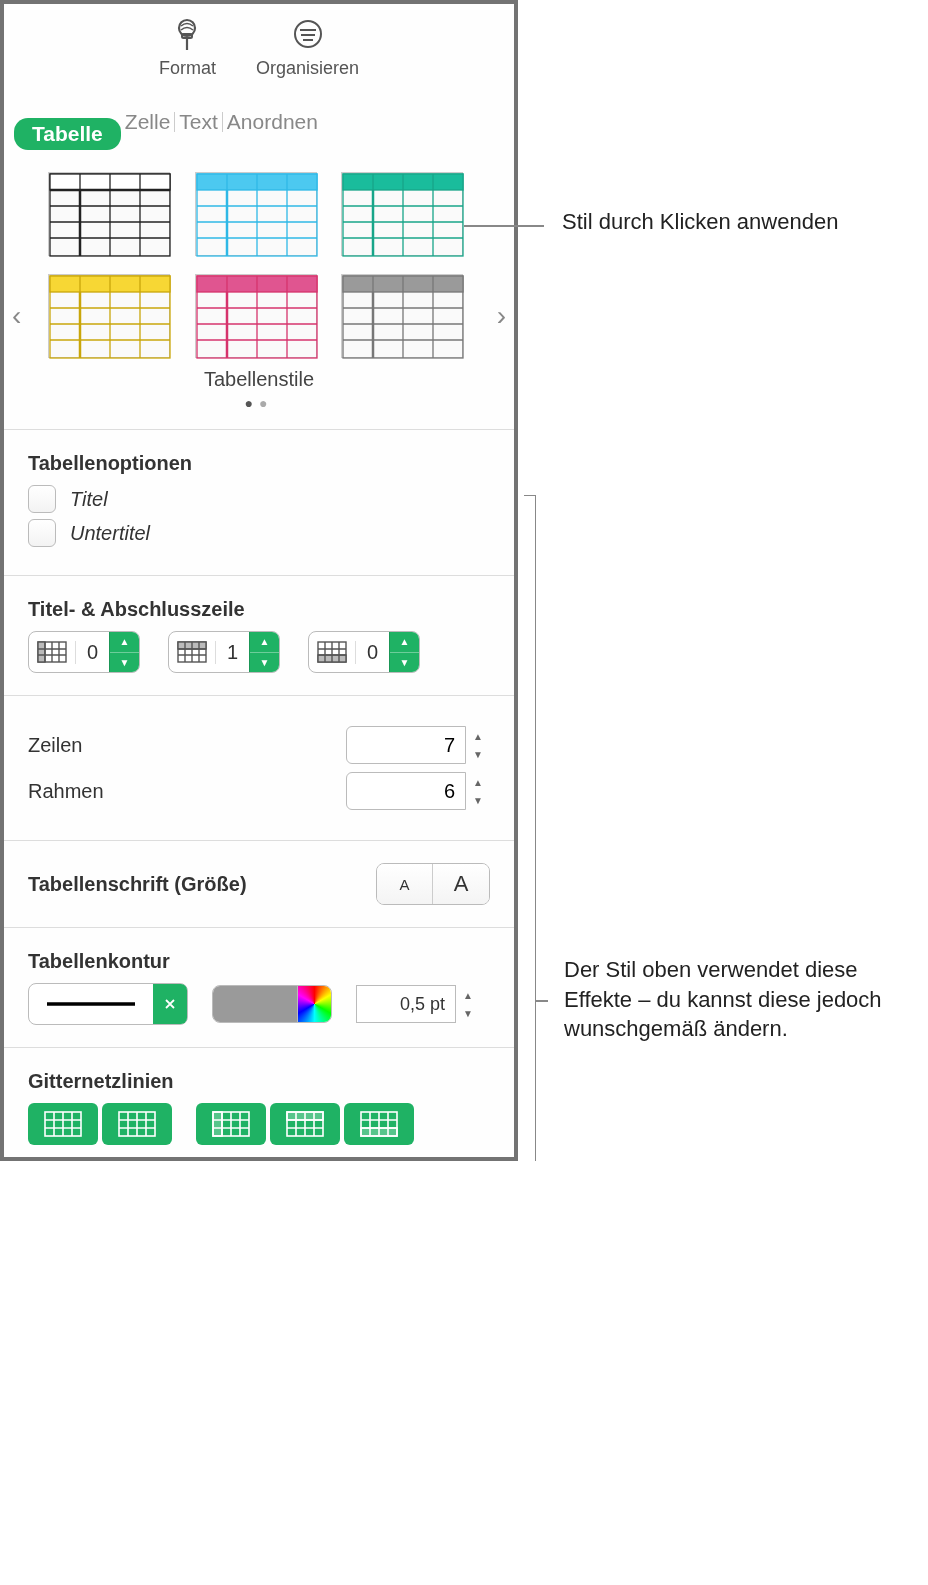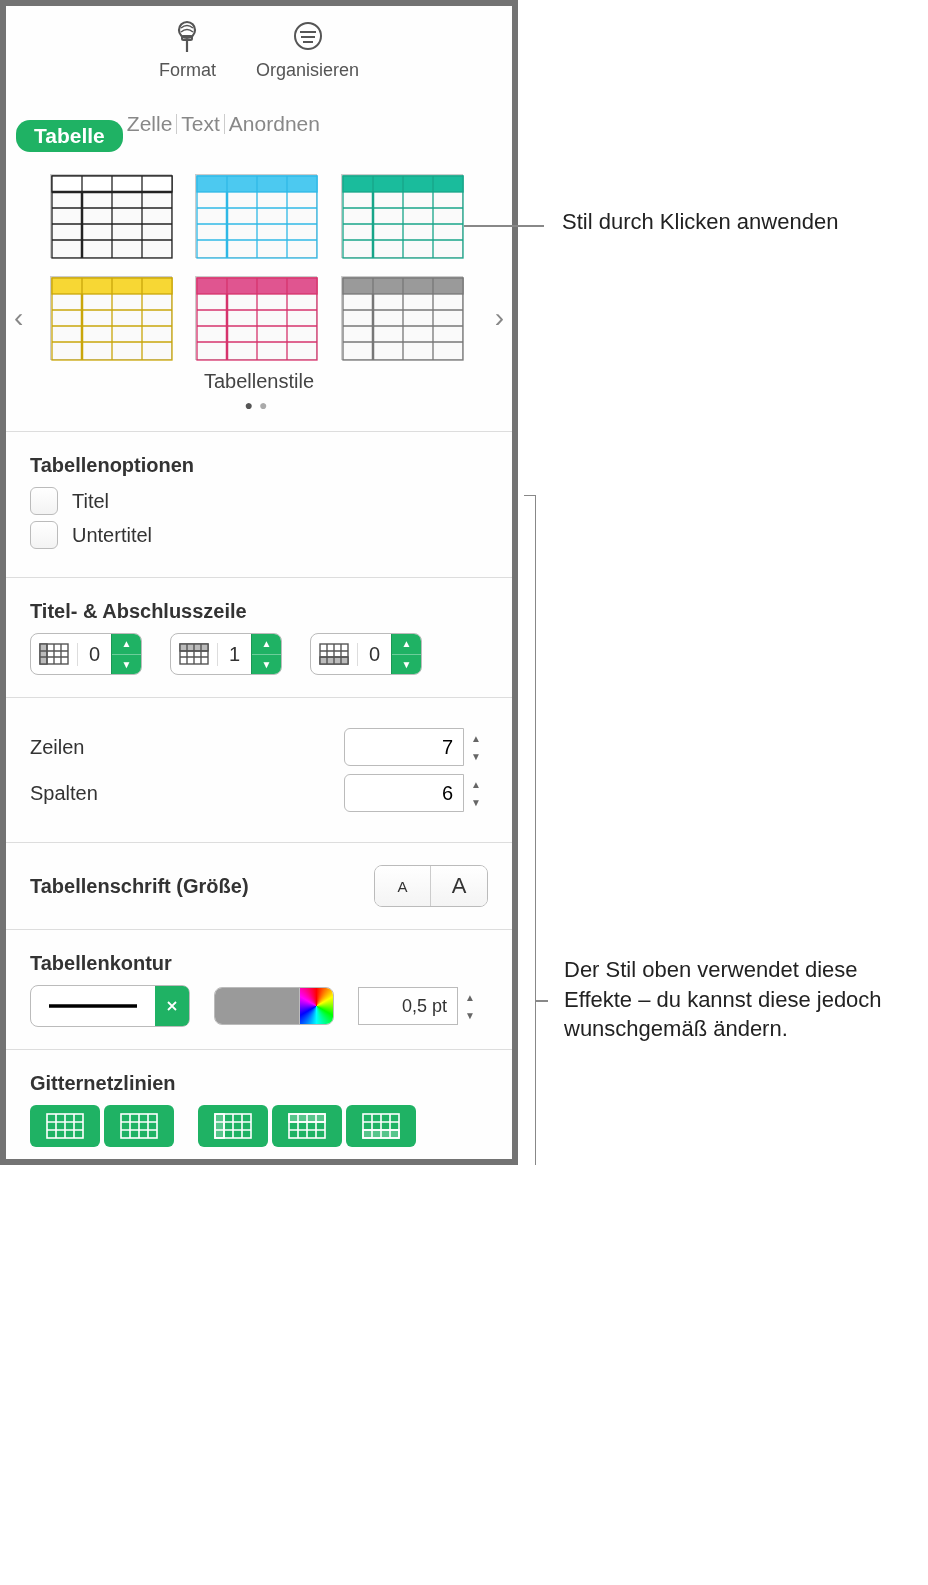--- a/index.html
+++ b/index.html
@@ -8,21 +8,21 @@
   background: #fff;
   color: #333;
   font-size: 18px;
 }
 .outer {
   display: flex;
   width: 928px;
 }
 .panel {
   width: 518px;
-  border: 6px solid #737373;
+  border: 4px solid #737373;
   background: #fefefe;
 }
 .toolbar {
   display: flex;
   justify-content: center;
   gap: 40px;
   padding: 12px 0 8px;
 }
 .toolbar-item { text-align: center; }
 .toolbar-icon {
@@ -90,20 +90,21 @@
 .dots { text-align: center; margin-top: 4px; color: #aaa; letter-spacing: 6px; font-size: 14px; }
 .dots .active-dot { color: #555; }
 .hr { border: none; border-top: 1px solid #ddd; margin: 10px 0; }
 .section {
   padding: 12px 24px;
 }
 .section-title { font-weight: 600; font-size: 20px; margin-bottom: 10px; }
 .check-row {
   display: flex; align-items: center; gap: 14px; margin: 6px 0;
   font-size: 20px;
+  font-style: italic;
 }
 .checkbox {
   width: 28px; height: 28px; border: 1px solid #bbb; border-radius: 6px;
   background: linear-gradient(#fff,#f3f3f3);
 }
 .triple {
   display: flex; gap: 28px; margin-top: 8px;
 }
 .stepper-combo {
   display: flex; align-items: center;
@@ -470,21 +471,21 @@
         <span class="row-label">Zeilen</span>
         <div class="num-input">
           <input value="7" style="">
           <div class="mini-arrows">
               <div>▲</div>
               <div>▼</div>
             </div>
         </div>
       </div>
       <div class="row-controls">
-        <span class="row-label">Spalten</span>
+        <span class="row-label">Rahmen</span>
         <div class="num-input">
           <input value="6" style="">
           <div class="mini-arrows">
               <div>▲</div>
               <div>▼</div>
             </div>
         </div>
       </div>
     </div>
 

